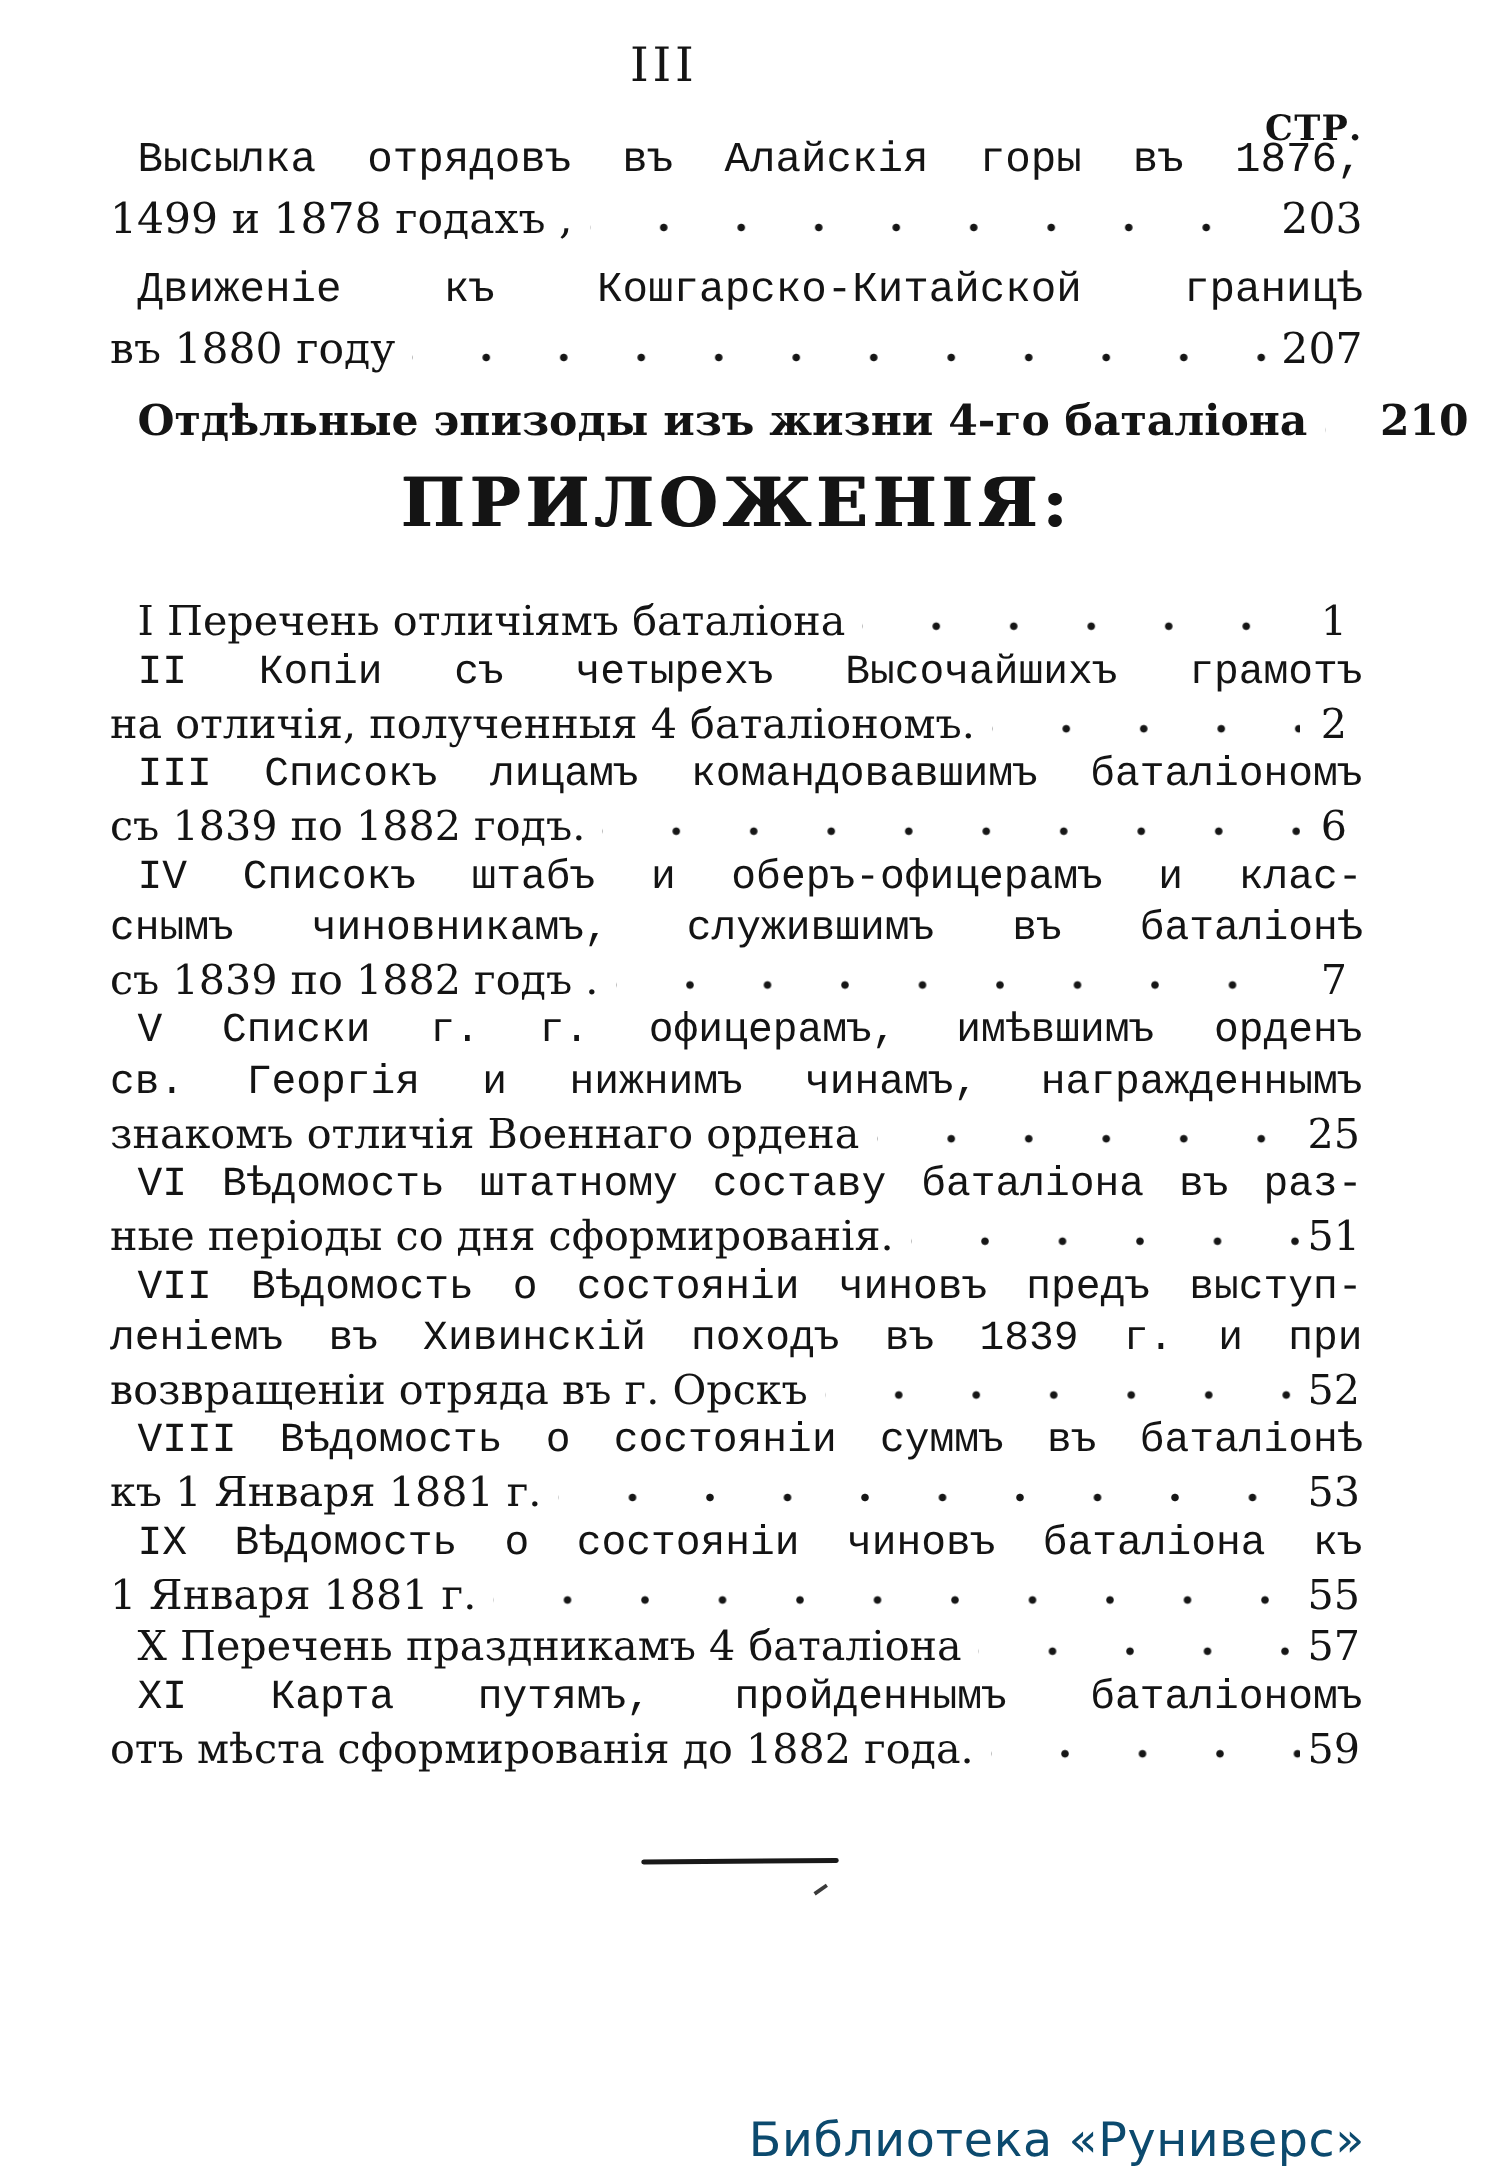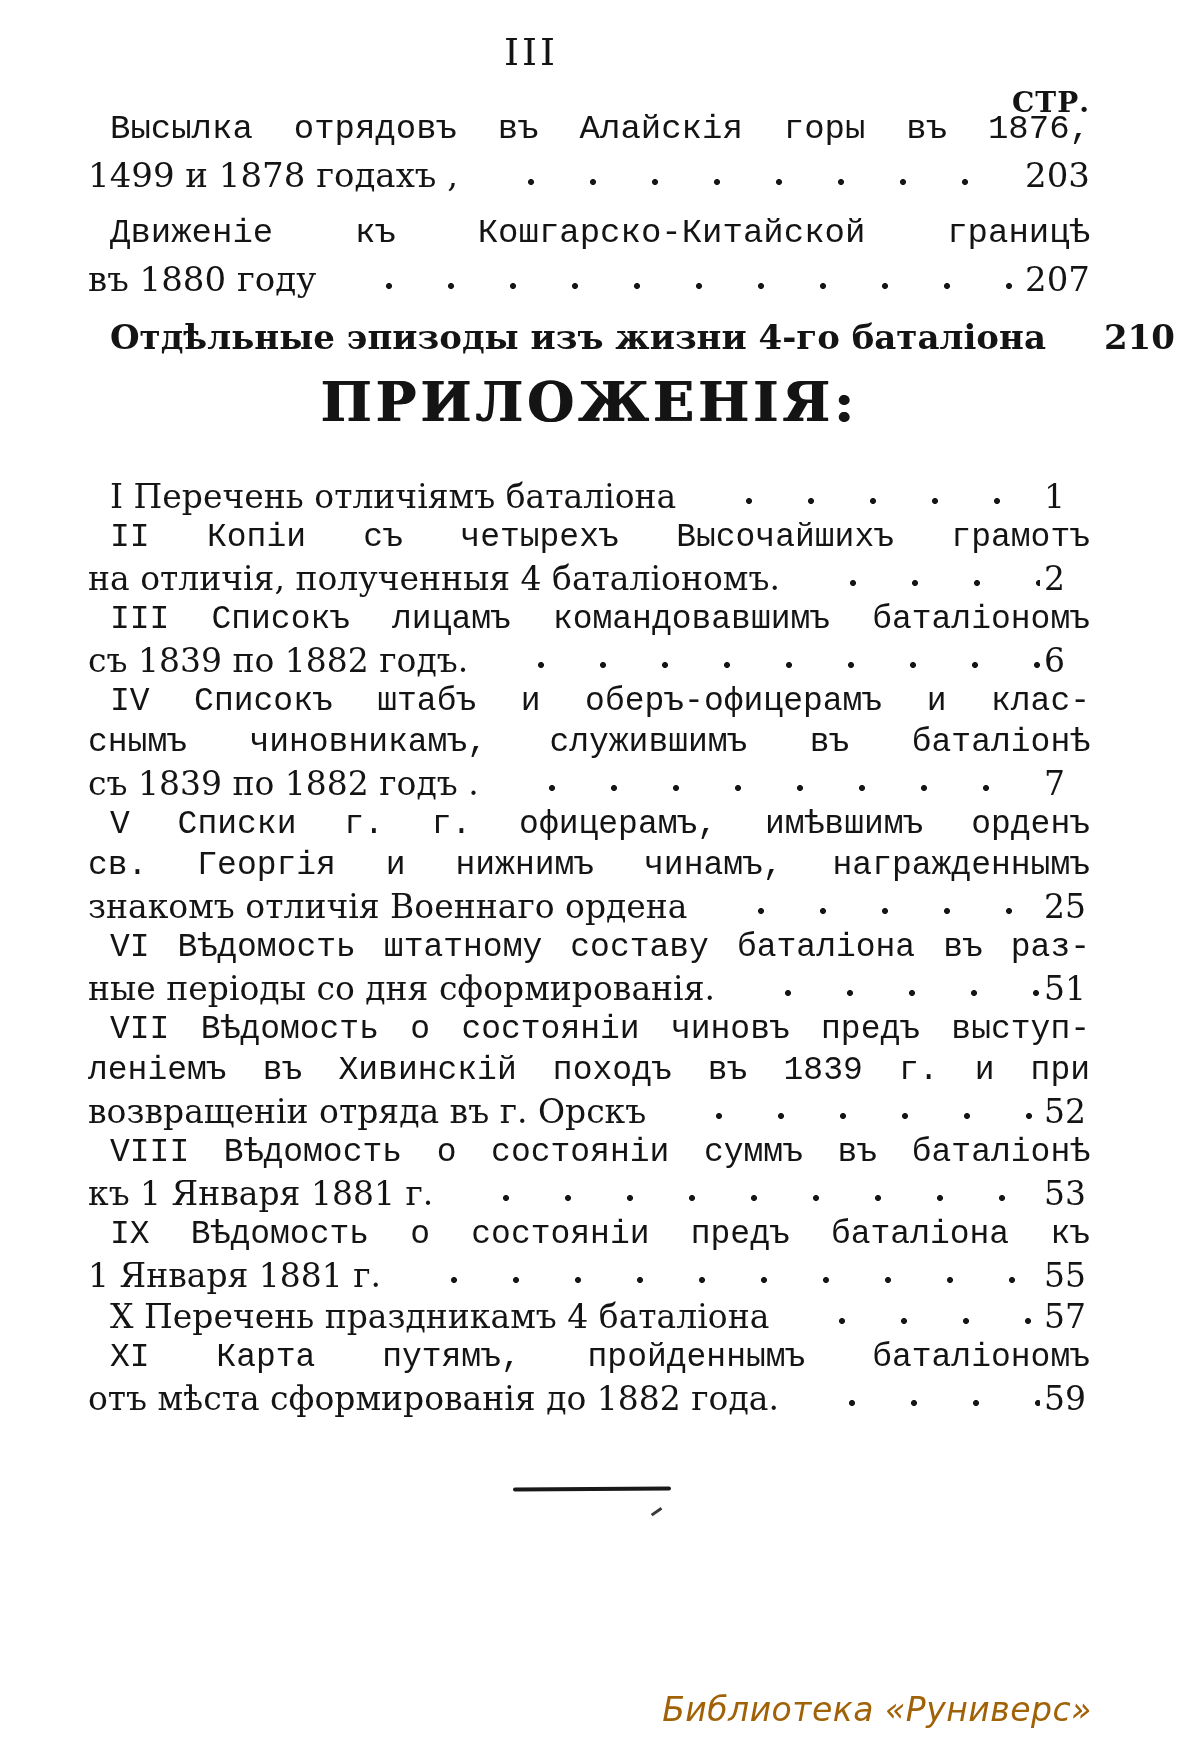--- a/index.html
+++ b/index.html
@@ -30,41 +30,41 @@
   .line.last { display:flex; }
   .line.last.first { padding-left:22px; text-indent:0; }
   .line.last .txt { white-space:pre; }
   .leader {
     flex:1 1 auto; min-width:40px; margin:0 4px 0 14px;
     background-image: radial-gradient(circle, #161616 2.6px, rgba(0,0,0,0) 3.4px);
     background-size:62px 12px;
     background-repeat:repeat-x;
     background-position:left 28px bottom 10px;
   }
-  .pg { text-align:left; min-width:46px; }
+  .pg { text-align:center; min-width:46px; }
 
   .heading {
     text-align:center;
     font-size:54px; font-weight:bold; letter-spacing:4px; line-height:60px;
     text-shadow:1px 0 0 currentColor;
   }
   .appendix-list { margin-top:44px; }
 
   .divider {
     position:absolute; left:513px; top:1487px; width:158px; height:4px;
     background:#191919; border-radius:2px; transform:rotate(-0.4deg);
   }
   .divider-tick {
     position:absolute; left:648px; top:1502px; width:12px; height:9px;
     border-bottom:3px solid #3a3a3a; transform:rotate(-35deg);
   }
   .watermark {
     position:absolute; top:1690px; right:98px;
     font-family:"DejaVu Sans", sans-serif;
-    font-size:33px; color:#a16207; letter-spacing:0.5px;font-style:italic;
+    font-size:38px; color:#0c4a6e; letter-spacing:0.5px;
   }
 </style>
 </head>
 <body>
 
 <div class="folio">III</div>
 <div class="col-header">СТР.</div>
 
 <div class="content">
   <div class="toc-top" id="toc-top">
@@ -154,21 +154,21 @@
       </div>
       <div class="entry">
         <div class="line just first">VIII Вѣдомость о состояніи суммъ въ баталіонѣ</div>
         <div class="line last">
           <span class="txt">къ 1 Января 1881 г.</span>
           <span class="leader"></span>
           <span class="pg">53</span>
         </div>
       </div>
       <div class="entry">
-        <div class="line just first">IX Вѣдомость о состояніи предъ баталіона къ</div>
+        <div class="line just first">IX Вѣдомость о состояніи чиновъ баталіона къ</div>
         <div class="line last">
           <span class="txt">1 Января 1881 г.</span>
           <span class="leader"></span>
           <span class="pg">55</span>
         </div>
       </div>
       <div class="entry">
         <div class="line last first">
           <span class="txt">X Перечень праздникамъ 4 баталіона</span>
           <span class="leader"></span>

